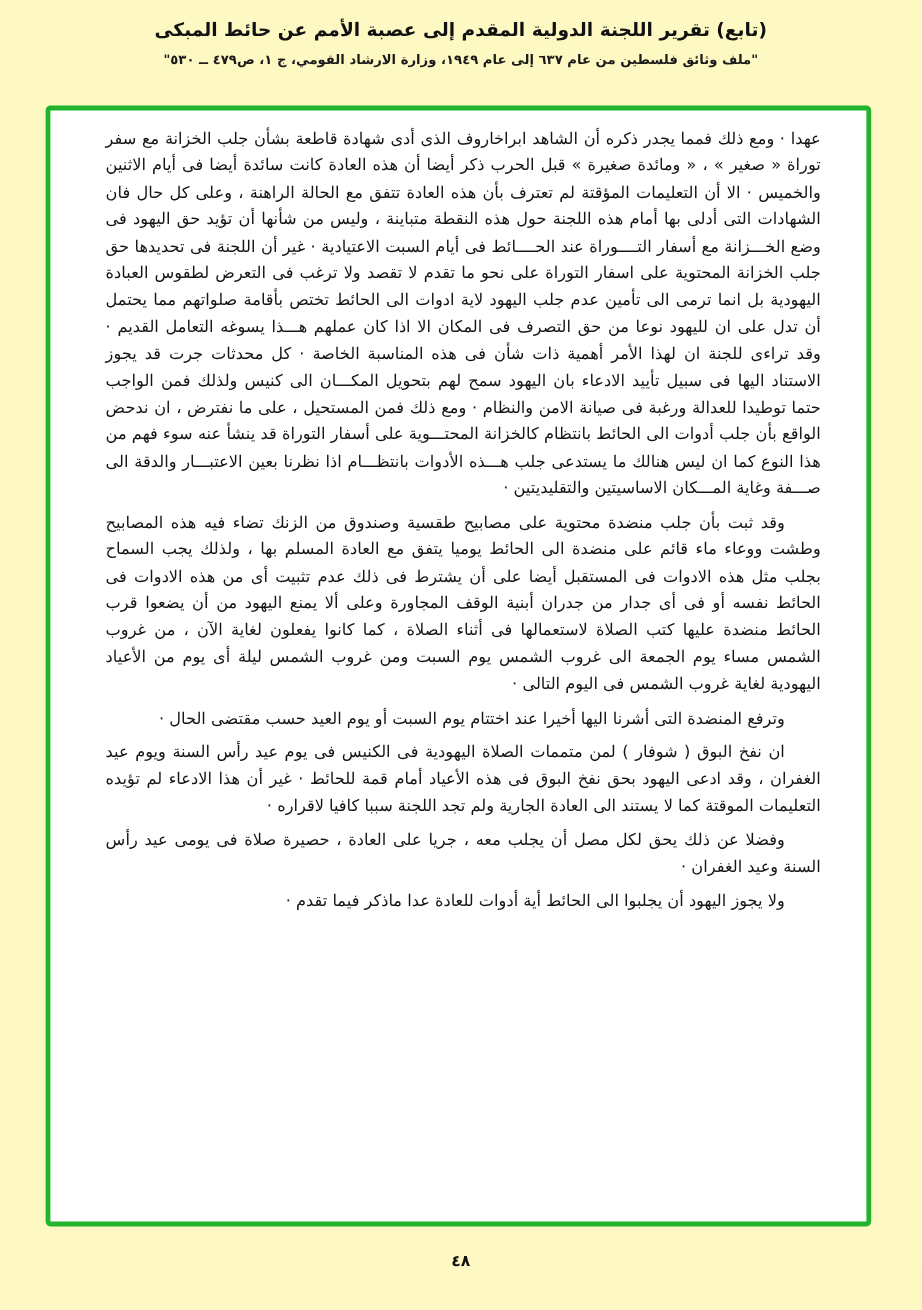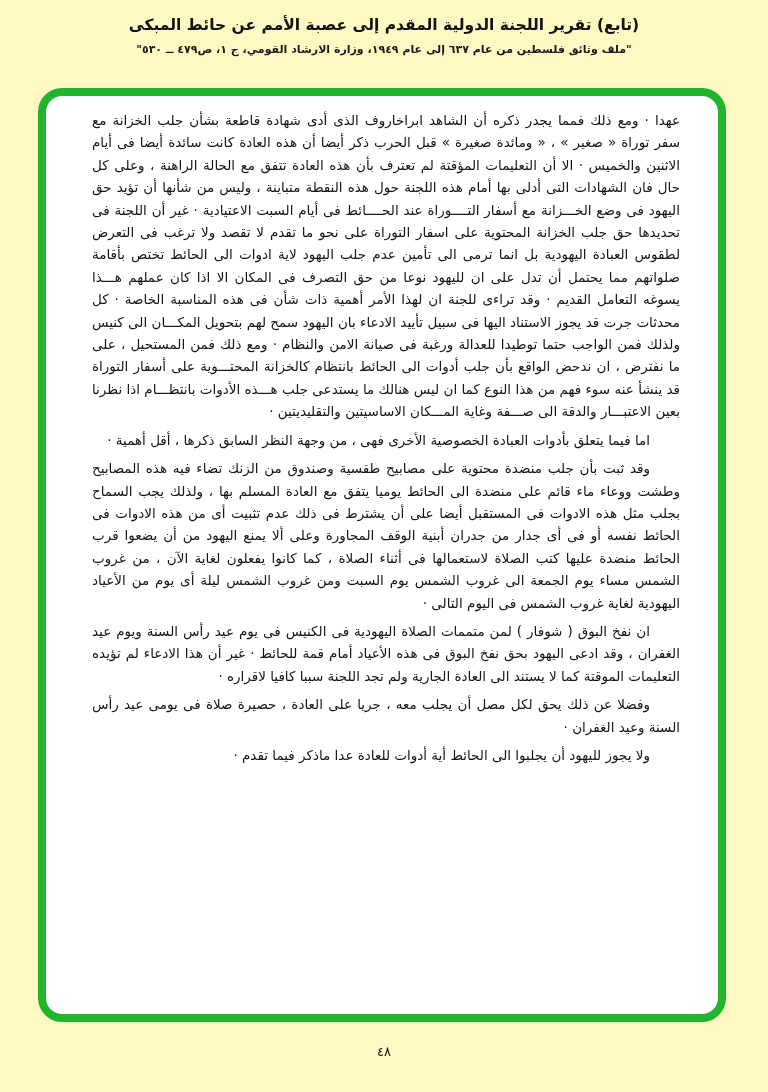--- a/index.html
+++ b/index.html
@@ -34,22 +34,22 @@
     font-size: 11px;
     font-weight: bold;
     color: #1a1a1a;
   }
   .frame {
     position: absolute;
     left: 38px;
     top: 88px;
     width: 688px;
     height: 934px;
-    border: 8px solid #a16207;
-    border-radius: 24px;
+    border: 4px solid #a16207;
+    border-radius: 4px;
     box-sizing: border-box;
     background: #ffffff;
   }
   .text-body {
     position: absolute;
     top: 0; bottom: 0; left: 0; right: 0;
     padding: 13px 38px 0 46px;
     direction: rtl;
     text-align: justify;
     font-size: 13.5px;
@@ -64,41 +64,41 @@
   .text-body p.para.first {
     text-indent: 0;
   }
   .page-number {
     position: absolute;
     left: 0;
     right: 0;
     top: 1044px;
     text-align: center;
     font-size: 13px;
-    font-weight: normal;
+    font-weight: bold;
     color: #111;
     direction: rtl;
   }
 </style>
 </head>
 <body>
 
 <div class="page">
 
   <div class="header">
     <div class="title">(تابع) تقرير اللجنة الدولية المقدم إلى عصبة الأمم عن حائط المبكى</div>
     <div class="subtitle">"ملف وثائق فلسطين من عام ٦٣٧ إلى عام ١٩٤٩، وزارة الارشاد القومي، ج ١، ص٤٧٩ ــ ٥٣٠"</div>
   </div>
 
   <div class="frame" style="border-color: rgb(35, 180, 45);">
     <div class="text-body">
         <p class="para first">عهدا · ومع ذلك فمما يجدر ذكره أن الشاهد ابراخاروف الذى أدى شهادة قاطعة بشأن جلب الخزانة مع سفر توراة « صغير » ، « ومائدة صغيرة » قبل الحرب ذكر أيضا أن هذه العادة كانت سائدة أيضا فى أيام الاثنين والخميس · الا أن التعليمات المؤقتة لم تعترف بأن هذه العادة تتفق مع الحالة الراهنة ، وعلى كل حال فان الشهادات التى أدلى بها أمام هذه اللجنة حول هذه النقطة متباينة ، وليس من شأنها أن تؤيد حق اليهود فى وضع الخـــزانة مع أسفار التــــوراة عند الحــــائط فى أيام السبت الاعتيادية · غير أن اللجنة فى تحديدها حق جلب الخزانة المحتوية على اسفار التوراة على نحو ما تقدم لا تقصد ولا ترغب فى التعرض لطقوس العبادة اليهودية بل انما ترمى الى تأمين عدم جلب اليهود لاية ادوات الى الحائط تختص بأقامة صلواتهم مما يحتمل أن تدل على ان لليهود نوعا من حق التصرف فى المكان الا اذا كان عملهم هـــذا يسوغه التعامل القديم · وقد تراءى للجنة ان لهذا الأمر أهمية ذات شأن فى هذه المناسبة الخاصة · كل محدثات جرت قد يجوز الاستناد اليها فى سبيل تأييد الادعاء بان اليهود سمح لهم بتحويل المكـــان الى كنيس ولذلك فمن الواجب حتما توطيدا للعدالة ورغبة فى صيانة الامن والنظام · ومع ذلك فمن المستحيل ، على ما نفترض ، ان ندحض الواقع بأن جلب أدوات الى الحائط بانتظام كالخزانة المحتـــوية على أسفار التوراة قد ينشأ عنه سوء فهم من هذا النوع كما ان ليس هنالك ما يستدعى جلب هـــذه الأدوات بانتظـــام اذا نظرنا بعين الاعتبـــار والدقة الى صـــفة وغاية المـــكان الاساسيتين والتقليديتين ·</p>
-        <p class="para">اما فيما يتعلق بأدوات العبادة الخصوصية الأخرى فهى ، من وجهة النظر السابق ذكرها ، أقل أهمية ·</p>
         <p class="para">وقد ثبت بأن جلب منضدة محتوية على مصابيح طقسية وصندوق من الزنك تضاء فيه هذه المصابيح وطشت ووعاء ماء قائم على منضدة الى الحائط يوميا يتفق مع العادة المسلم بها ، ولذلك يجب السماح بجلب مثل هذه الادوات فى المستقبل أيضا على أن يشترط فى ذلك عدم تثبيت أى من هذه الادوات فى الحائط نفسه أو فى أى جدار من جدران أبنية الوقف المجاورة وعلى ألا يمنع اليهود من أن يضعوا قرب الحائط منضدة عليها كتب الصلاة لاستعمالها فى أثناء الصلاة ، كما كانوا يفعلون لغاية الآن ، من غروب الشمس مساء يوم الجمعة الى غروب الشمس يوم السبت ومن غروب الشمس ليلة أى يوم من الأعياد اليهودية لغاية غروب الشمس فى اليوم التالى ·</p>
+        <p class="para">وترفع المنضدة التى أشرنا اليها أخيرا عند اختتام يوم السبت أو يوم العيد حسب مقتضى الحال ·</p>
         <p class="para">ان نفخ البوق ( شوفار ) لمن متممات الصلاة اليهودية فى الكنيس فى يوم عيد رأس السنة ويوم عيد الغفران ، وقد ادعى اليهود بحق نفخ البوق فى هذه الأعياد أمام قمة للحائط · غير أن هذا الادعاء لم تؤيده التعليمات الموقتة كما لا يستند الى العادة الجارية ولم تجد اللجنة سببا كافيا لاقراره ·</p>
         <p class="para">وفضلا عن ذلك يحق لكل مصل أن يجلب معه ، جريا على العادة ، حصيرة صلاة فى يومى عيد رأس السنة وعيد الغفران ·</p>
-        <p class="para">ولا يجوز لليهود أن يجلبوا الى الحائط أية أدوات للعادة عدا ماذكر فيما تقدم ·</p>
+        <p class="para">ولا يجوز اليهود أن يجلبوا الى الحائط أية أدوات للعادة عدا ماذكر فيما تقدم ·</p>
       </div>
   </div>
 
   <div class="page-number">٤٨</div>
 
 </div>
 
 </body></html>

